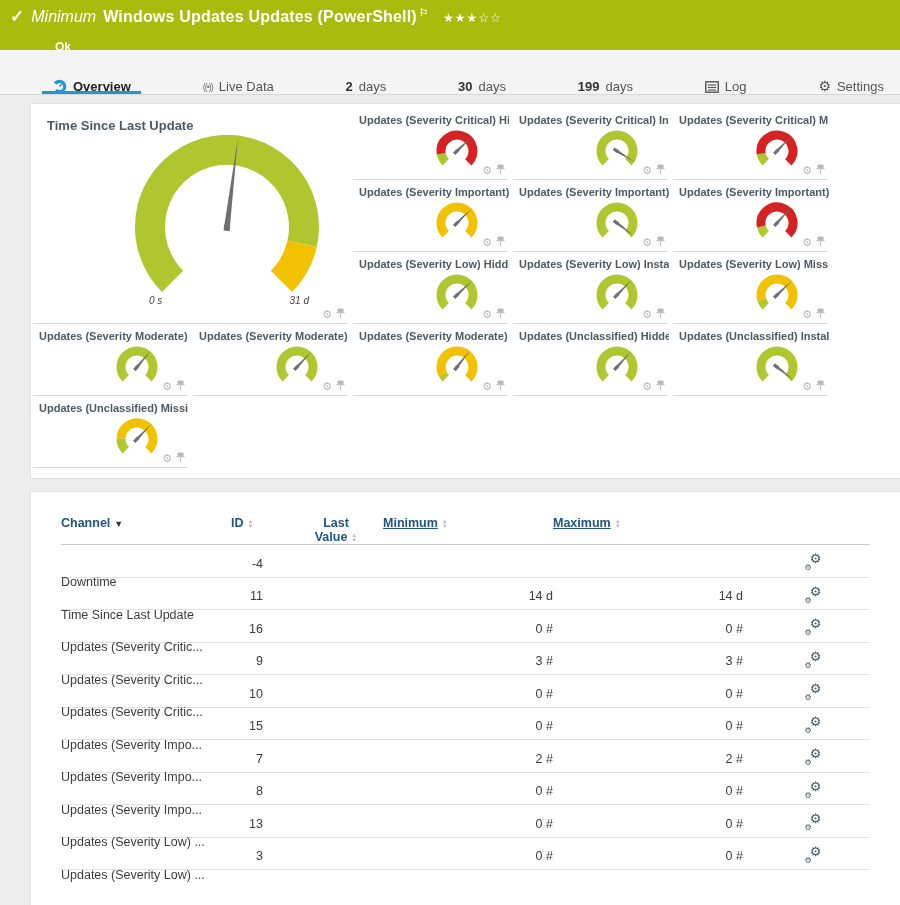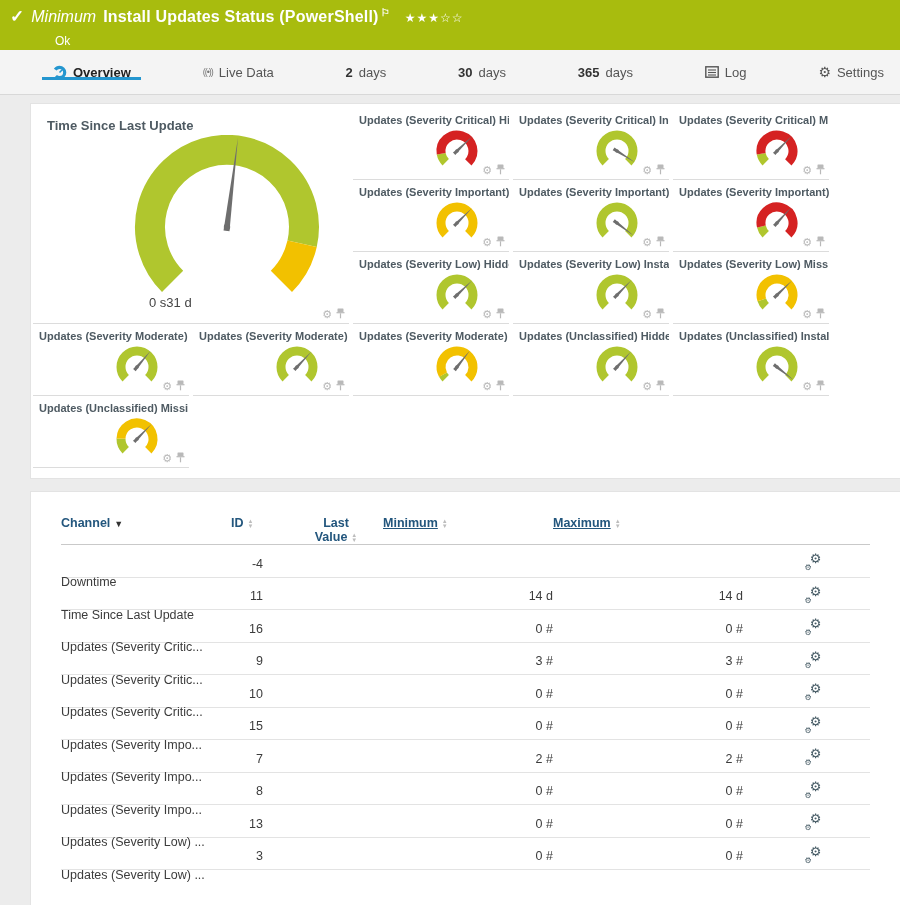--- a/index.html
+++ b/index.html
@@ -11,25 +11,25 @@
     color:#333;
   }
   
   .topbar { height:50px; background:#a8bc0e; color:#fff; padding:6px 10px 0 10px; }
   .topbar .row1 { display:flex; align-items:baseline; gap:7px; }
   .check { font-size:17px; font-weight:bold; }
   .sensor-kind { font-style:italic; font-size:16px; }
   .sensor-title { font-size:16px; font-weight:bold; letter-spacing:.2px; }
   .flag { font-size:10px; vertical-align:super; margin-left:2px; }
   .stars { font-size:12px; letter-spacing:1px; margin-left:8px; }
-  .status-ok { font-size:12px; font-weight:normal; margin:7px 0 0 45px; }
+  .status-ok { font-size:12px; font-weight:bold; margin:13px 0 0 45px; }
   
   .tabs {
     height:45px; background:#f4f4f4; border-bottom:1px solid #d8d8d8;
-    display:flex; align-items:center; justify-content:space-between;
+    display:flex; align-items:flex-end; justify-content:space-between;
     padding:0 6px 0 42px; font-size:13px; color:#555;
   }
   .tab { display:flex; align-items:center; gap:6px; padding:0 10px; position:relative; cursor:pointer; white-space:nowrap; }
   .tab .num { font-weight:bold; color:#333; }
   .tab.active { color:#222; font-weight:bold; }
   .tab.active::after { content:""; position:absolute; left:0; right:0; bottom:0; height:3px; background:#2496cf; }
   .ticon { color:#666; display:inline-flex; align-items:center; }
   .ticon.live { font-size:9px; letter-spacing:-1px; color:#777; }
   .ticon.gearch { font-size:14px; color:#555; }
   
@@ -40,21 +40,21 @@
   .gauge-grid {
     display:grid; grid-template-columns:repeat(5,156px); grid-auto-rows:70px;
     column-gap:4px; row-gap:2px; padding:6px 0 8px 2px; width:800px;
   }
   .gcell { border-bottom:1px solid #dcdcdc; position:relative; overflow:hidden; }
   .gcell.big { grid-area:1/1/4/3; }
   .gtitle { font-size:11px; font-weight:bold; color:#4e5a62; white-space:nowrap; overflow:hidden; padding:4px 0 0 6px; }
   .gcell.big .gtitle { font-size:13px; padding:8px 0 0 14px; }
   .gcell svg.gauge { display:block; margin:1px 24px 0 auto; }
   .bigwrap { width:220px; margin:2px 14px 0 auto; }
-  .glabels { display:flex; padding:0 26px 0 34px; font-size:13px; color:#444; margin-top:-4px; }
+  .glabels { display:flex; justify-content:space-between; padding:0 26px 0 34px; font-size:10px; color:#444; margin-top:-4px;font-style:italic; }
   .gicons { position:absolute; right:4px; bottom:4px; display:flex; align-items:center; gap:4px; }
   .gicons .ggear { color:#b9b9b9; font-size:11px; line-height:10px; cursor:pointer; }
   
   .thead { display:grid; grid-template-columns:170px 32px 120px 170px 190px 140px; align-items:start;
            border-bottom:1px solid #c9c9c9; padding-bottom:0; }
   .th { font-size:12.5px; font-weight:bold; color:#23567d; cursor:pointer; }
   .th .caret { color:#333; font-size:9px; margin-left:4px; }
   .sortst { display:inline-flex; flex-direction:column; vertical-align:middle; margin-left:4px; line-height:5px; }
   .sortst i { font-style:normal; font-size:6px; color:#bdbdbd; }
   .th.right { text-align:left;text-decoration:underline; }
@@ -69,21 +69,21 @@
   .editic .g1 { position:absolute; right:0; top:-3px; font-size:13px; color:#455a64; }
   .editic .g2 { position:absolute; left:0; bottom:-2px; font-size:8px; color:#455a64; }
 </style>
 </head>
 <body>
 
 <div class="topbar">
   <div class="row1">
     <span class="check">✓</span>
     <span class="sensor-kind">Minimum</span>
-    <span class="sensor-title"><span>Install Updates Status (PowerShell)</span><span class="flag">⚐</span></span>
+    <span class="sensor-title"><span>Windows Updates Updates (PowerShell)</span><span class="flag">⚐</span></span>
     <span class="stars">★★★☆☆</span>
   </div>
   <div class="status-ok">Ok</div>
 </div>
 
 <div class="tabs" id="tabs">
     <div class="tab active">
       <svg width="15" height="15" viewBox="0 0 15 15">
         <circle cx="7.5" cy="7.5" r="5.2" fill="none" stroke="#2496cf" stroke-width="3.2" stroke-dasharray="26 7" stroke-dashoffset="-19"></circle>
         <line x1="7.5" y1="7.5" x2="11.5" y2="3.5" stroke="#2496cf" stroke-width="1.6"></line>
@@ -96,21 +96,21 @@
     </div>
     <div class="tab">
       <span class="num">2</span>
       <span>days</span>
     </div>
     <div class="tab">
       <span class="num">30</span>
       <span>days</span>
     </div>
     <div class="tab">
-      <span class="num">365</span>
+      <span class="num">199</span>
       <span>days</span>
     </div>
     <div class="tab">
       <svg width="14" height="12" viewBox="0 0 14 12">
         <rect x="0.8" y="0.8" width="12.4" height="10.4" fill="none" stroke="#555" stroke-width="1.4"></rect>
         <line x1="3" y1="4" x2="11" y2="4" stroke="#555" stroke-width="1.1"></line>
         <line x1="3" y1="6.5" x2="11" y2="6.5" stroke="#555" stroke-width="1.1"></line>
         <line x1="3" y1="9" x2="11" y2="9" stroke="#555" stroke-width="1.1"></line>
       </svg>
       <span>Log</span>

